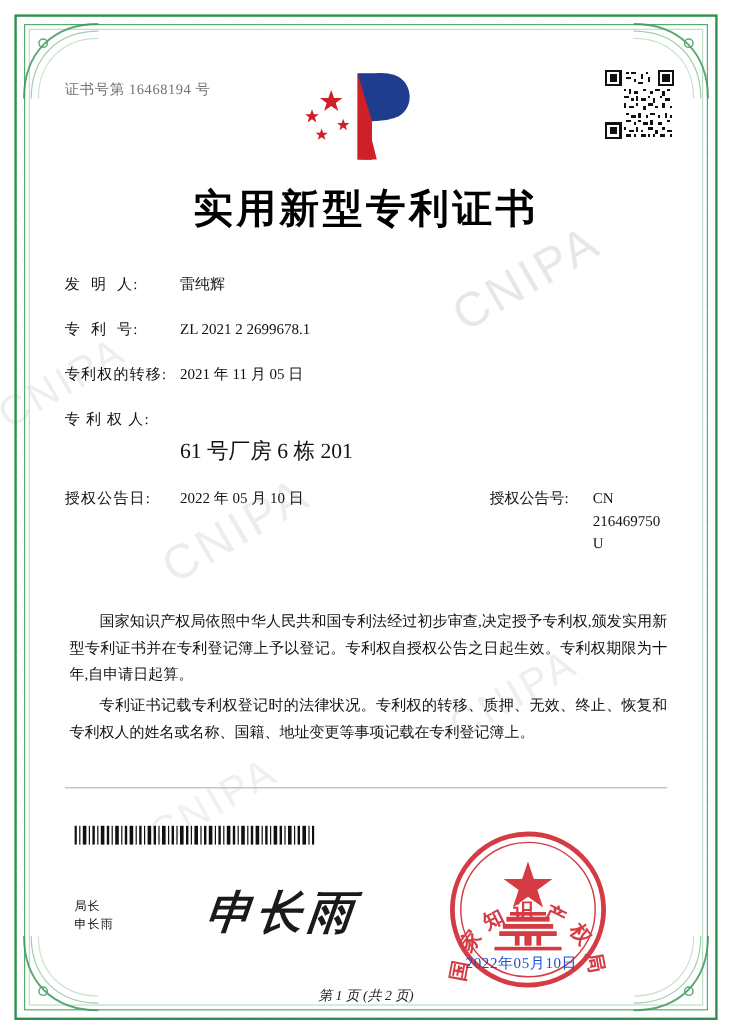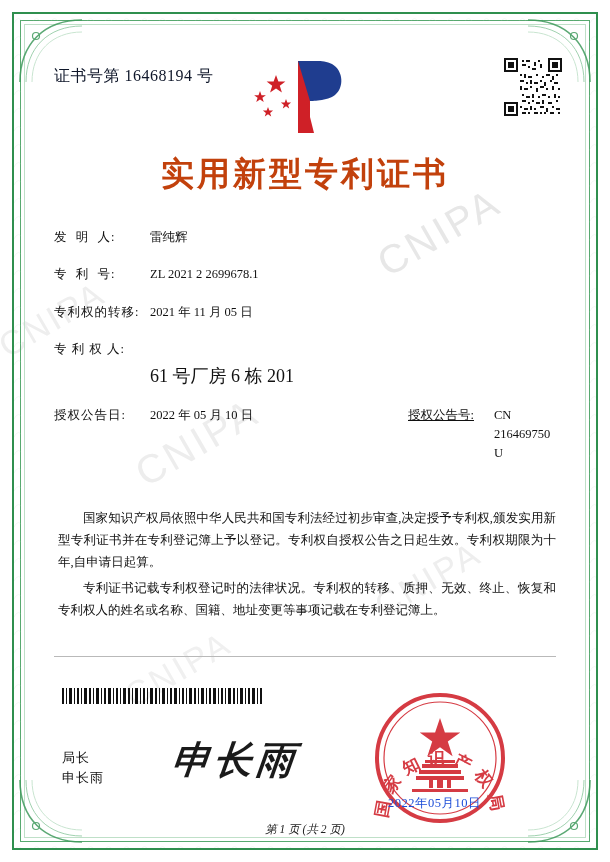--- a/index.html
+++ b/index.html
@@ -79,22 +79,22 @@
   .wm2 { left: 130px; top: 420px; color:#ededed; }
   .wm3 { left: -6px;  top: 300px; color:#eeeeee; font-size: 34px;}
   .wm4 { left: 370px; top: 560px; color:#eeeeee; font-size: 34px;}
   .wm5 { left: 120px; top: 650px; color:#f0f0f0; font-size: 34px;}
 
   
   .cert-no {
     position: absolute;
     left: 54px;
     top: 66px;
-    font-size: 16px;
-    color: #0f172a;
+    font-size: 12px;
+    color: #737373;
     letter-spacing: .5px;
   }
   .qr {
     position: absolute;
     right: 48px;
     top: 58px;
     width: 58px;
     height: 58px;
   }
   .qr canvas, .qr svg { display:block; }
@@ -109,21 +109,21 @@
   }
 
   .doc-title {
     position: absolute;
     left: 0; right: 0;
     top: 152px;
     text-align: center;
     font-size: 33px;
     font-weight: bold;
     letter-spacing: 3px;
-    color: #c2410c;
+    color: #000000;
     font-family: "Liberation Serif", serif;
   }
 
   
   .fields {
     position: absolute;
     left: 54px;
     top: 228px;
     width: 500px;
     font-size: 12.5px;
@@ -138,21 +138,21 @@
   .row .lbl {
     width: 96px;
     flex: 0 0 96px;
     letter-spacing: 1px;
     white-space: pre;
   }
   .row .val {
     flex: 1;
   }
   .row.two .val-a { width: 258px; flex: 0 0 258px;}
-  .row.two .lbl-b { width: 86px; flex: 0 0 86px; text-decoration: underline;}
+  .row.two .lbl-b { width: 86px; flex: 0 0 86px;}
 
   .addr-line2 {
     margin-left: 96px;
     margin-top: -14px;
     margin-bottom: 18px;
     font-size: 18px;
   }
 
   
   .paras {
@@ -186,21 +186,21 @@
     top: 688px;
     width: 200px;
     height: 16px;
   }
 
   
   .sign-label {
     position: absolute;
     left: 62px;
     top: 748px;
-    font-size: 13px;
+    font-size: 10px;
     line-height: 1.5;
     letter-spacing: 1px;
     color: #111;
   }
   .signature {
     position: absolute;
     left: 172px;
     top: 735px;
     font-size: 38px;
     font-family: "Liberation Serif", serif;

